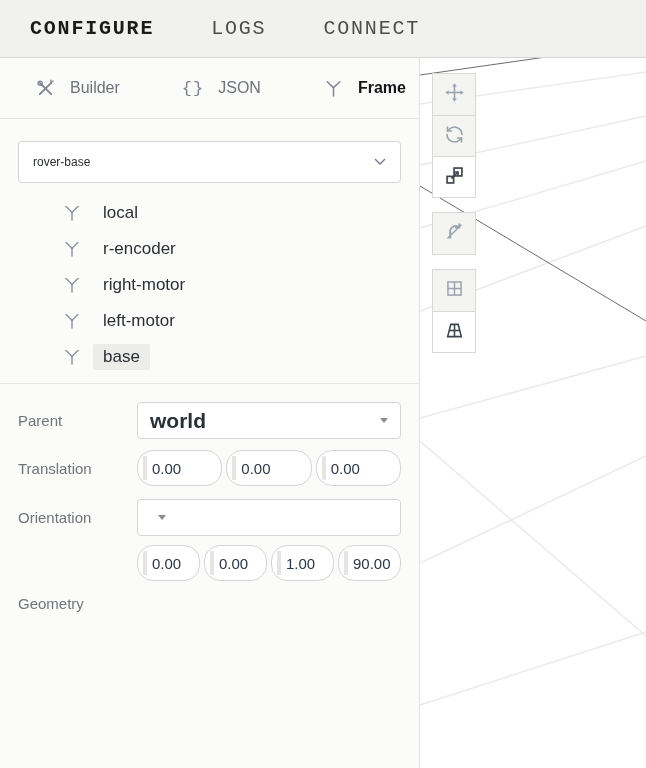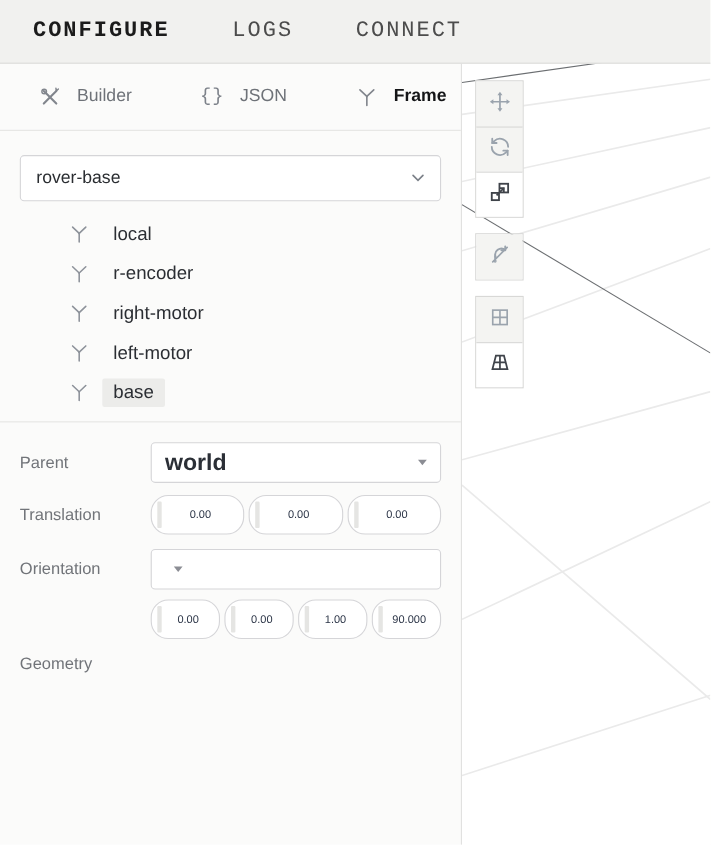--- a/index.html
+++ b/index.html
@@ -27,21 +27,21 @@
   .subtab .lbl { font-size:16px; color:#6e7278; }
   .subtab.active .lbl { color:#141517; font-weight:700; }
   .subtab .icn { color:#82868d; display:flex; align-items:center; }
   .subtab .braces { font-family:"Liberation Mono","DejaVu Sans Mono",monospace;
     font-size:17px; color:#7d828a; letter-spacing:1px; }
 
   
   .comp-select { margin:22px 18px 0; height:42px; background:#fff;
     border:1px solid #d5d5d8; border-radius:4px; display:flex; align-items:center;
     padding:0 14px; cursor:pointer; }
-  .comp-select .val { font-size:16px; color:#2a2d31; flex:1; }
+  .comp-select .val { font-size:12px; color:#2a2d31; flex:1; }
 
   
   .tree { margin-top:12px; }
   .tree-row { height:36px; display:flex; align-items:center; padding-left:62px;
     cursor:pointer; }
   .tree-row .icn { color:#8d929a; display:flex; align-items:center; }
   .tree-row .lbl { margin-left:11px; font-size:17px; color:#2b2e33;
     padding:3px 10px; border-radius:2px; }
   .tree-row.selected .lbl { background:#ececea; }
 
@@ -59,21 +59,21 @@
   .sel .val { font-size:21px; font-weight:700; color:#2b2f36; flex:1;
     white-space:nowrap; overflow:hidden; text-overflow:ellipsis; }
   .tri { width:0; height:0; border-left:4.5px solid transparent;
     border-right:4.5px solid transparent; border-top:5.5px solid #8b8d94;
     flex:none; margin-left:8px; }
 
   .numwrap { position:relative; flex:1; min-width:0; }
   .numwrap::before { content:""; position:absolute; left:6px; top:6px; bottom:6px;
     width:4px; background:#e5e5e3; border-radius:1px; pointer-events:none; }
   input.num { width:100%; height:36px; background:#fff; border:1px solid #d5d5d8;
-    border-radius:16px; text-align:center; padding:0 9px 0 14px; font-size:10px;
+    border-radius:16px; text-align:left; padding:0 9px 0 14px; font-size:15px;
     color:#2c3547; font-family:"Liberation Sans",sans-serif; outline:none; }
 
   .mt18{margin-top:18px} .mt11{margin-top:11px} .mt13{margin-top:13px}
   .mt9{margin-top:9px} .mt14{margin-top:14px}
 
   
   .gridsvg { position:absolute; inset:0; }
   .vtoolbar { position:absolute; left:12px; top:15px; display:flex;
     flex-direction:column; gap:14px; }
   .tgroup { display:flex; flex-direction:column; border:1px solid #d8d8d6;

